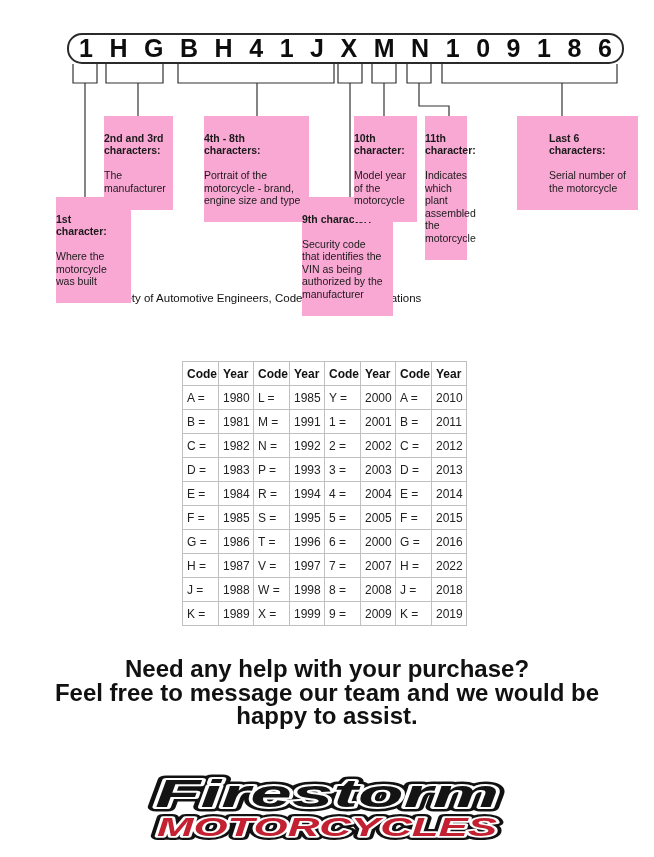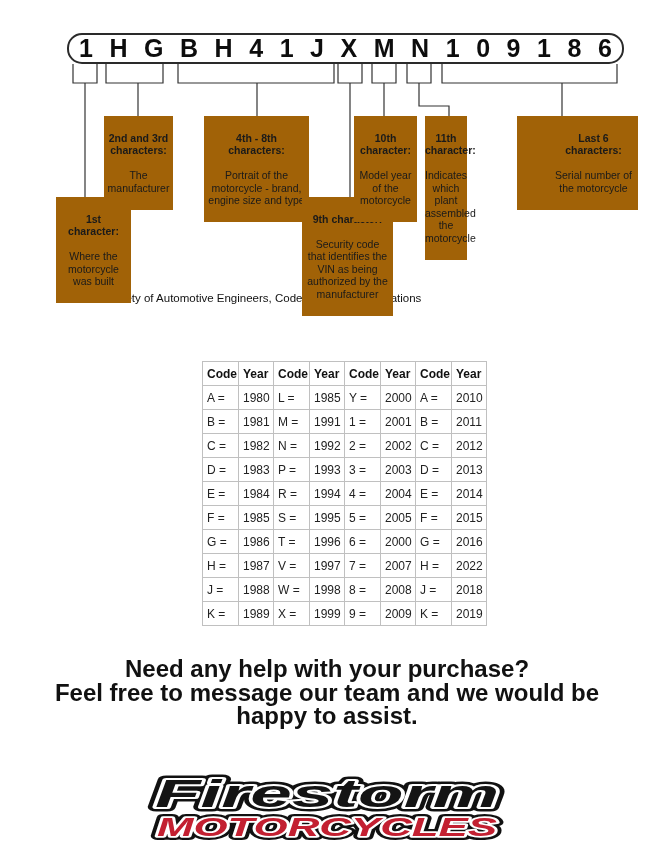--- a/index.html
+++ b/index.html
@@ -17,39 +17,39 @@
   }
   .vin-char{
     font-weight:bold;font-size:25px;line-height:1;color:#0d0d0d;
     letter-spacing:0;white-space:pre;
   }
   
   .lines-svg{position:absolute;left:0;top:0;z-index:1;}
   .lines-svg polyline,.lines-svg line{stroke:#333;stroke-width:1.2;fill:none;}
   
   .gbox{
-    position:absolute;background:#a16207;text-align:center;
+    position:absolute;background:#f9a8d4;text-align:left;
     font-size:10.5px;line-height:12.5px;padding:3px 0;
     white-space:pre-line;z-index:2;color:#1a1a1a;
   }
   .gbox-title{font-weight:bold;}
   .box-first{left:56px;top:197px;width:75px;}
   .box-second-third{left:104px;top:116px;width:69px;}
   .box-fourth-eighth{left:204px;top:116px;width:105px;}
   .box-ninth{left:302px;top:197px;width:91px;}
   .box-tenth{left:354px;top:116px;width:63px;}
   .box-eleventh{left:425px;top:116px;width:42px;}
   .box-last-six{left:517px;top:116px;width:89px;padding-left:32px;}
   
   .source-note{
     position:absolute;left:57px;top:292px;font-size:11.5px;color:#111;
     white-space:pre;
   }
   
-  .year-table-wrap{position:absolute;left:182px;top:361px;margin-left:20px;}
+  .year-table-wrap{position:absolute;left:182px;top:361px;}
   table.year-table{
     border-collapse:collapse;table-layout:fixed;width:284px;
     font-size:12px;color:#222;background:#fff;
   }
   table.year-table th,table.year-table td{
     border:1px solid #c0c0c0;height:23px;padding:0 0 0 4px;
     text-align:left;vertical-align:middle;overflow:hidden;white-space:nowrap;
   }
   table.year-table th{font-weight:bold;color:#111;}
   table.year-table col.c-code{width:36px;}

